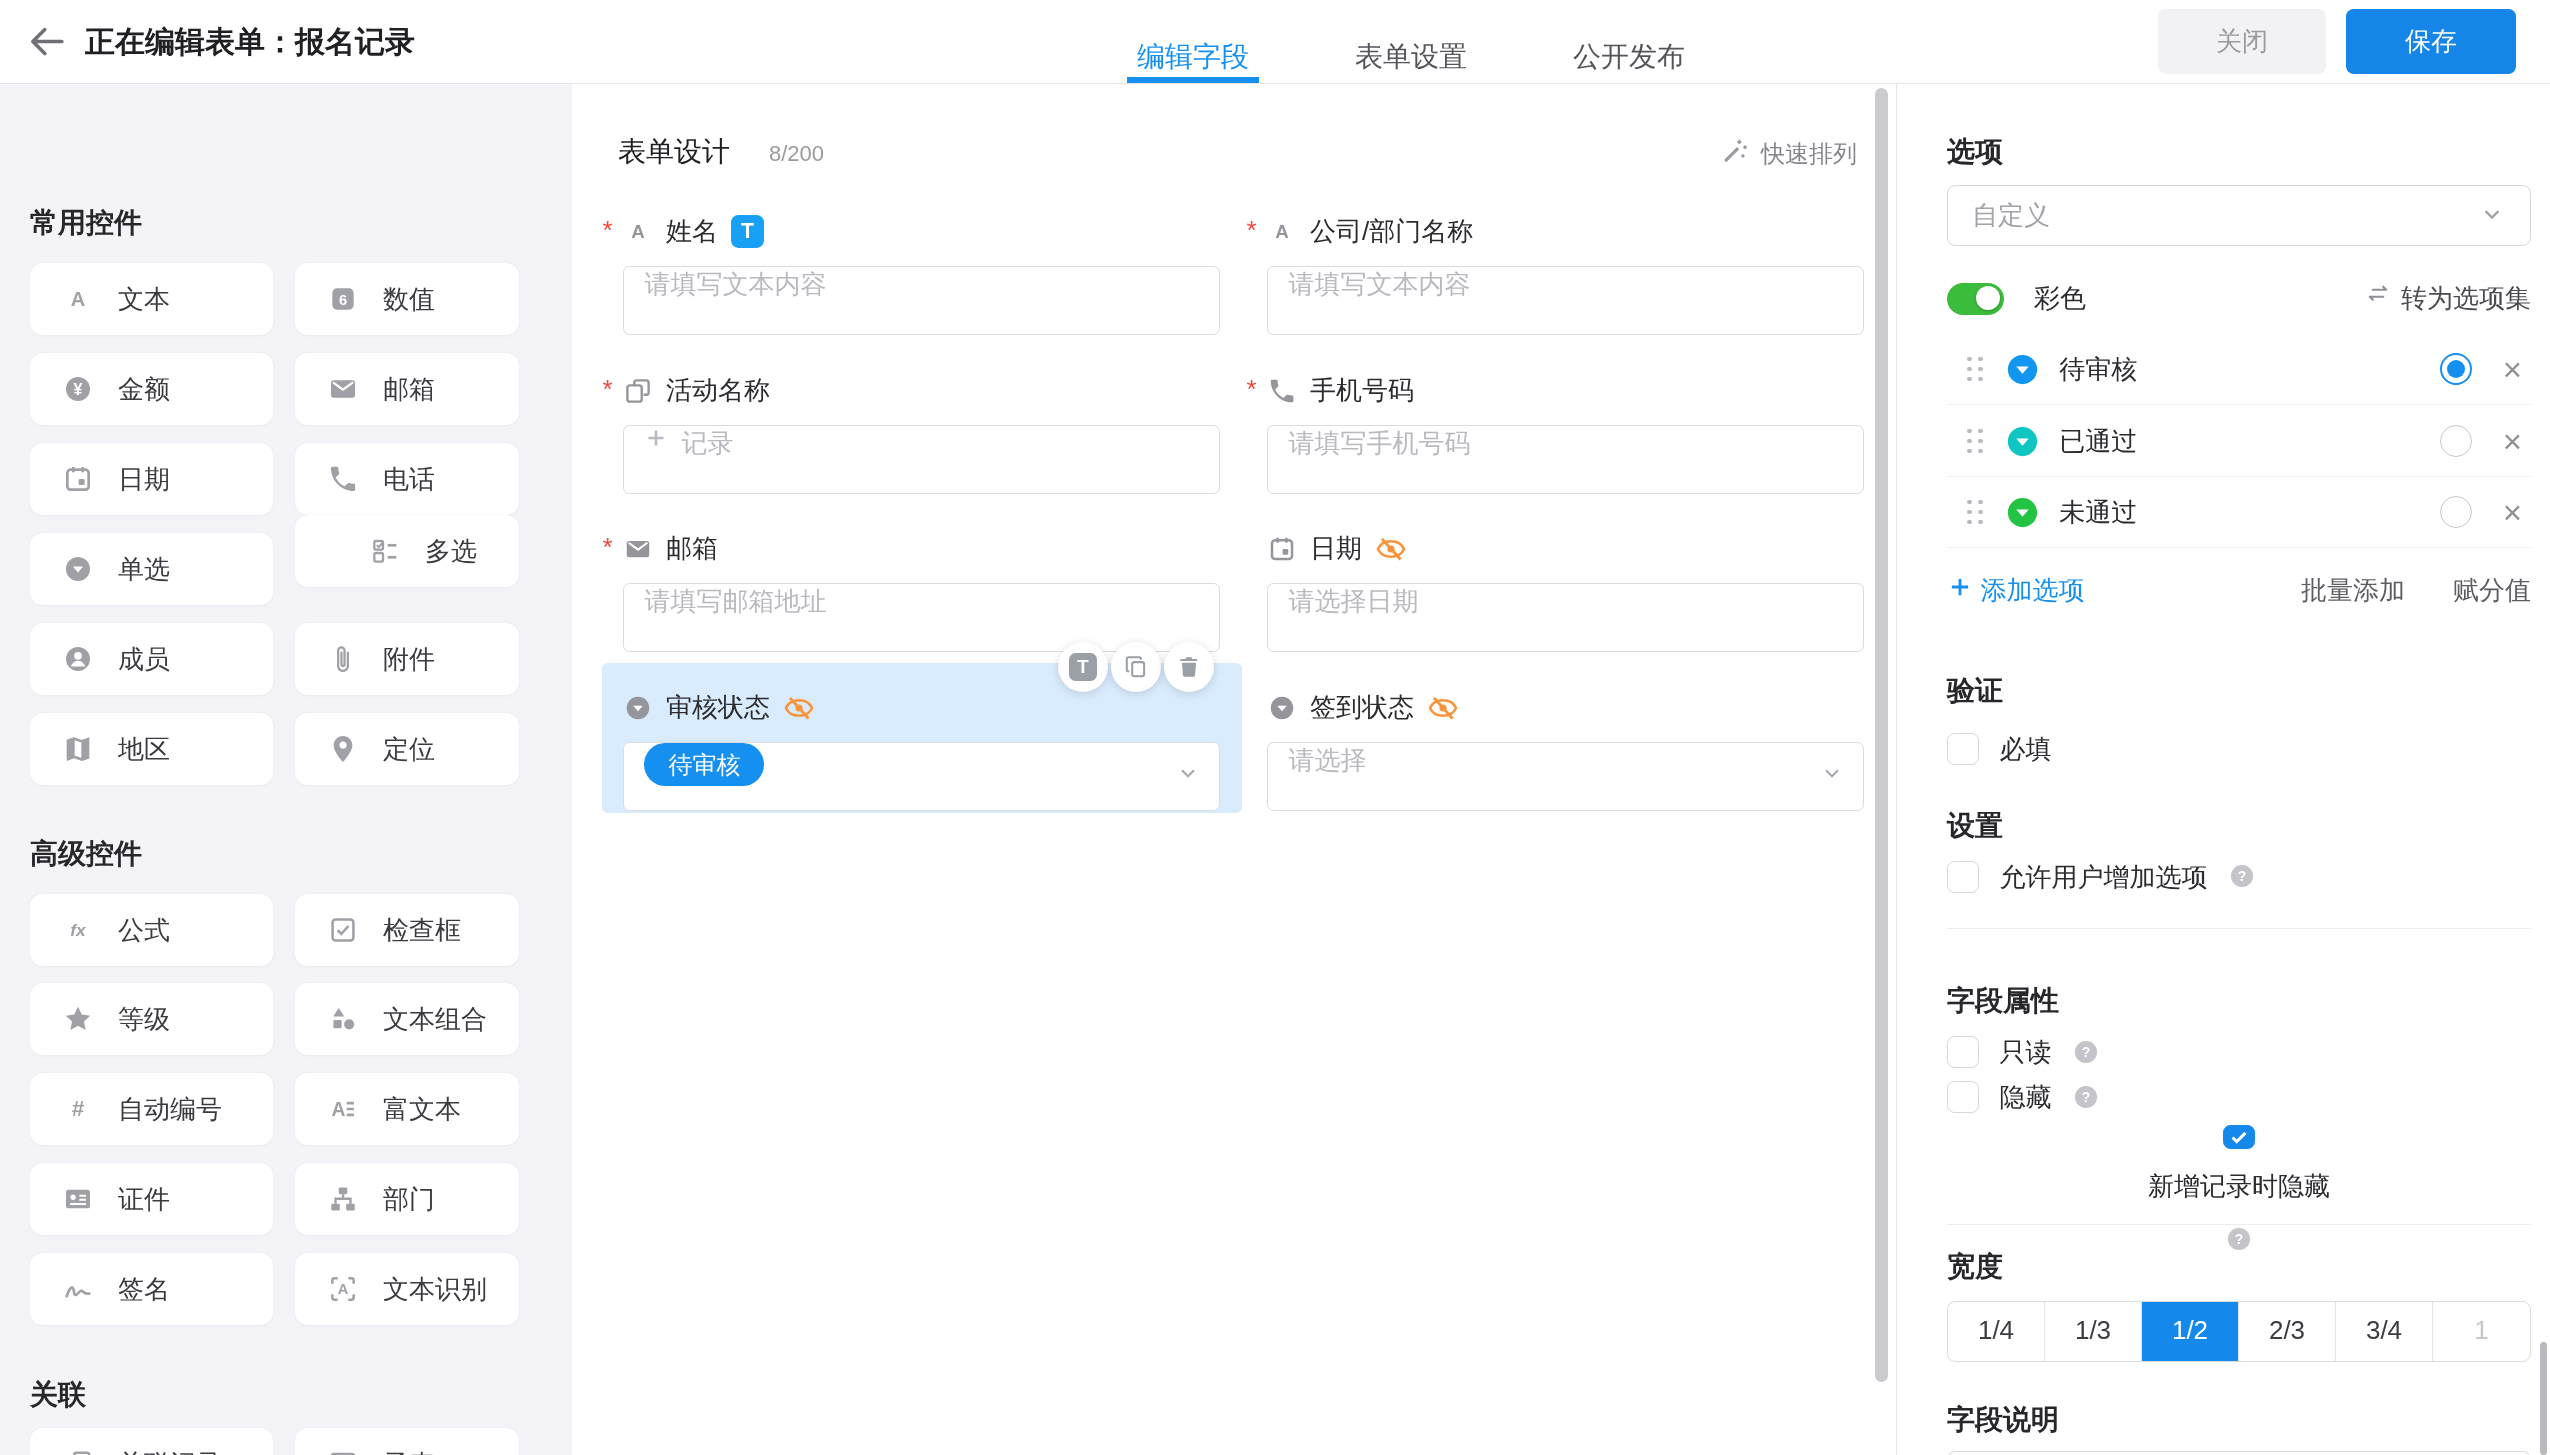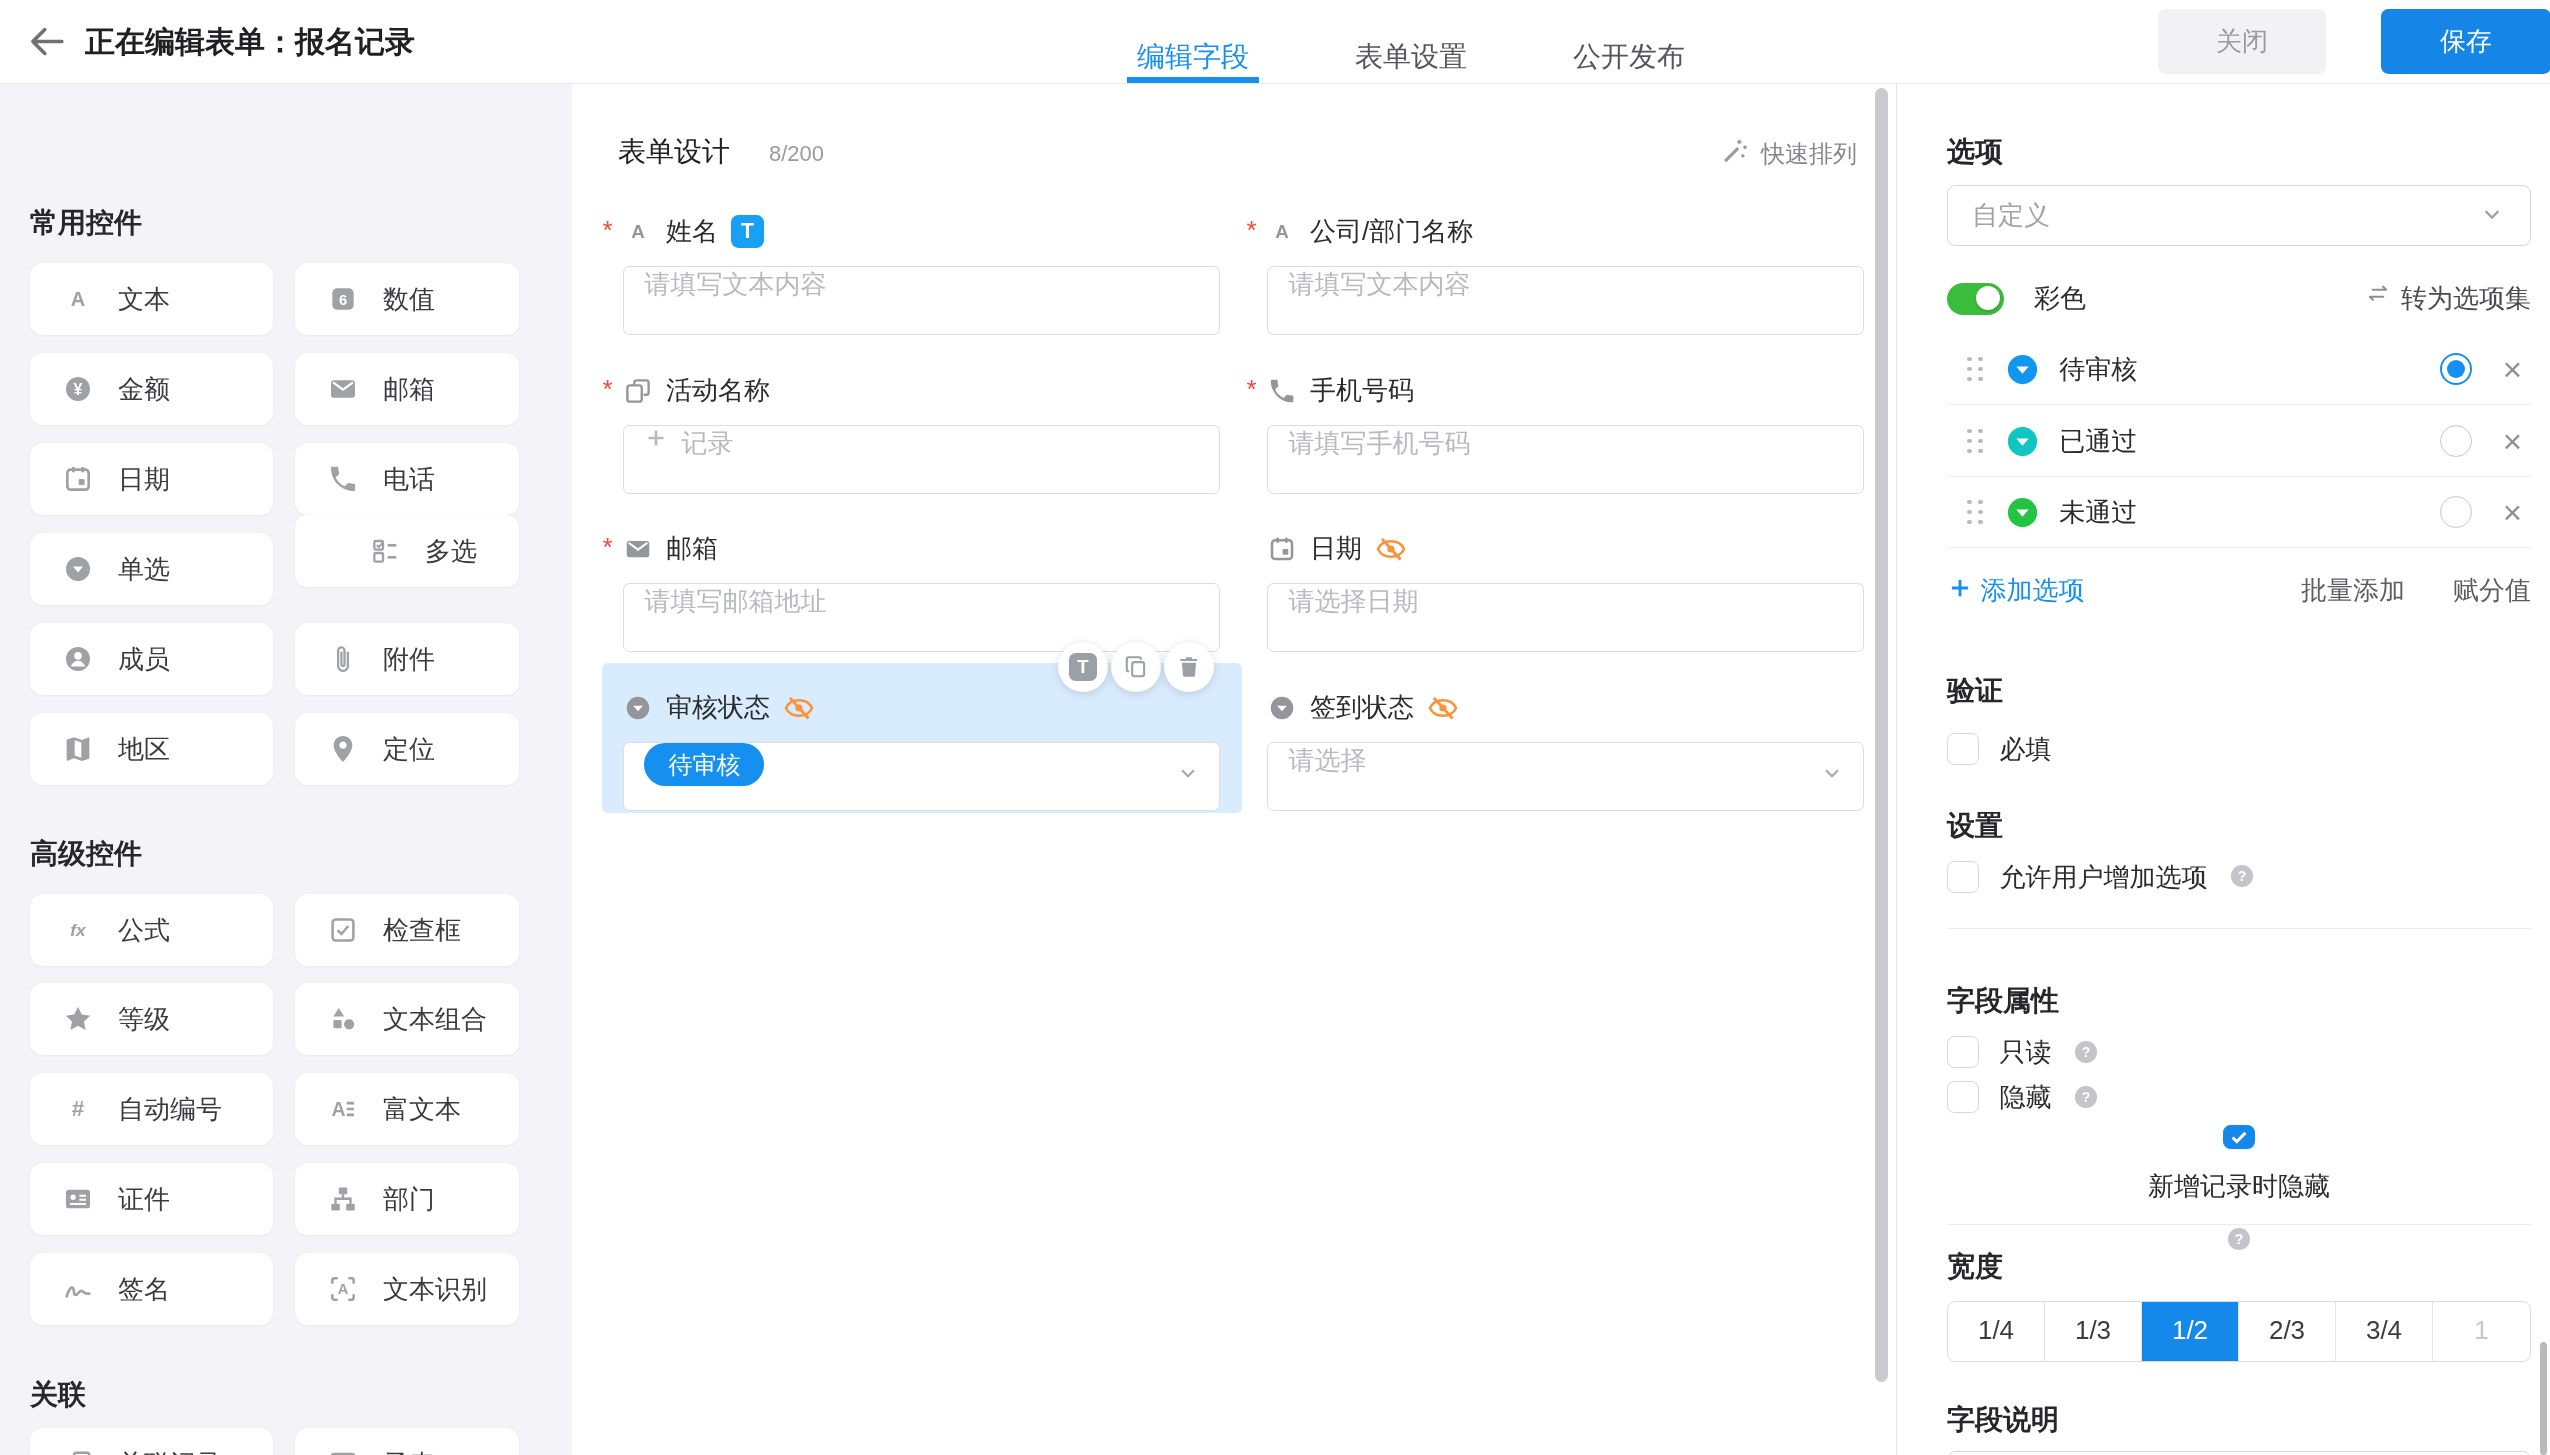--- a/index.html
+++ b/index.html
@@ -8,21 +8,21 @@
   
   .header{position:absolute;left:0;top:0;width:2550px;height:83px;background:#fff;border-bottom:0.9px solid #e7e7ea;z-index:5;}
   .back{position:absolute;left:26px;top:21.3px;width:41px;height:41px;cursor:pointer;}
   .pg-title{position:absolute;left:85px;top:0;height:83px;line-height:83px;font-size:30px;font-weight:bold;color:#202024;}
   .tabs{position:absolute;left:1127px;top:16px;height:83px;display:flex;gap:86px;}
   .tab{width:132px;text-align:center;line-height:82px;font-size:28px;color:#55555c;cursor:pointer;}
   .tab.active{color:#1690f0;}
   .tab-underline{position:absolute;left:1127px;bottom:0;width:132px;height:5.6px;background:#1690f0;}
   .btn{position:absolute;top:9.3px;height:65px;border:none;border-radius:7.4px;font-size:26px;cursor:pointer;font-family:inherit;}
   .btn-close{left:2158px;width:168px;background:#f2f2f4;color:#9a9aa0;}
-  .btn-save{left:2346px;width:170px;background:#1585e8;color:#fff;margin-left:35px;}
+  .btn-save{left:2346px;width:170px;background:#1585e8;color:#fff;}
   
   .sidebar{position:absolute;left:0;top:83px;width:572px;height:1373px;background:#f4f4f8;border-right:0.9px solid #eaeaee;overflow:hidden;}
   .sec-title{position:absolute;left:30px;height:33px;line-height:33px;font-size:28px;font-weight:bold;color:#26262b;}
   .card{position:absolute;height:72px;background:#fff;border-radius:13px;box-shadow:0 0.9px 2.8px rgba(30,30,60,.05);
         display:flex;align-items:center;padding-left:32px;box-sizing:border-box;gap:24px;cursor:pointer;}
   .card .c-label{font-size:26px;color:#3a3a40;}
   .card .c-icon{display:flex;}
   
   .canvas{position:absolute;left:572px;top:83px;width:1325px;height:1373px;background:#fff;border-right:1.9px solid #e4e4e8;box-sizing:border-box;}
   .c-title{position:absolute;left:46px;top:50px;font-size:28px;font-weight:normal;color:#202024;height:37px;line-height:37px;}
@@ -59,21 +59,21 @@
   .opt-row{position:absolute;left:50px;width:584px;height:71px;display:flex;align-items:center;border-bottom:0.9px solid #efeff2;box-sizing:border-box;}
   .handle{display:grid;grid-template-columns:4.6px 4.6px;grid-gap:5.6px 6.5px;margin:0 20.4px 0 20.4px;cursor:grab;}
   .handle i{width:4.6px;height:4.6px;border-radius:50%;background:#b9b9bf;}
   .opt-label{font-size:26px;color:#2b2b30;margin-left:16.7px;}
   .radio{margin-left:auto;width:32px;height:32px;border-radius:50%;box-sizing:border-box;border:1.9px solid #c8c8ce;background:#fff;
          display:flex;align-items:center;justify-content:center;cursor:pointer;}
   .radio.on{border:2.8px solid #1690f0;}
   .radio.on i{width:18.5px;height:18.5px;border-radius:50%;background:#1690f0;}
   .opt-x{width:37px;margin-left:22px;text-align:center;font-size:33px;color:#8f8f96;cursor:pointer;line-height:37px;}
   .add-row{position:absolute;left:50px;top:489px;width:584px;height:37px;display:flex;align-items:center;}
-  .add-link{display:flex;align-items:flex-end;gap:7.4px;color:#1690f0;font-size:26px;cursor:pointer;}
+  .add-link{display:flex;align-items:center;gap:7.4px;color:#1690f0;font-size:26px;cursor:pointer;}
   .gray-link{font-size:26px;color:#5d5d64;cursor:pointer;}
   .ck-row{position:absolute;left:50px;width:584px;height:32px;display:flex;align-items:center;gap:20.4px;}
   .ck{width:32px;height:32px;border-radius:7.4px;border:1.9px solid #d6d6db;background:#fff;box-sizing:border-box;cursor:pointer;
       display:flex;align-items:center;justify-content:center;}
   .ck.on{background:#1588ec;border-color:#1588ec;}
   .ck-label{font-size:26px;color:#2b2b30;}
   .divider{position:absolute;left:50px;width:584px;height:0.9px;background:#ededf0;}
   .seg{position:absolute;left:50px;top:1218px;width:584px;height:61px;border:1.9px solid #dcdce0;border-radius:8.3px;box-sizing:border-box;
        display:grid;grid-template-columns:repeat(6,1fr);overflow:hidden;background:#fff;}
   .seg .s{line-height:57px;text-align:center;font-size:26px;color:#3c3c42;border-right:1.9px solid #e3e3e6;cursor:pointer;}

